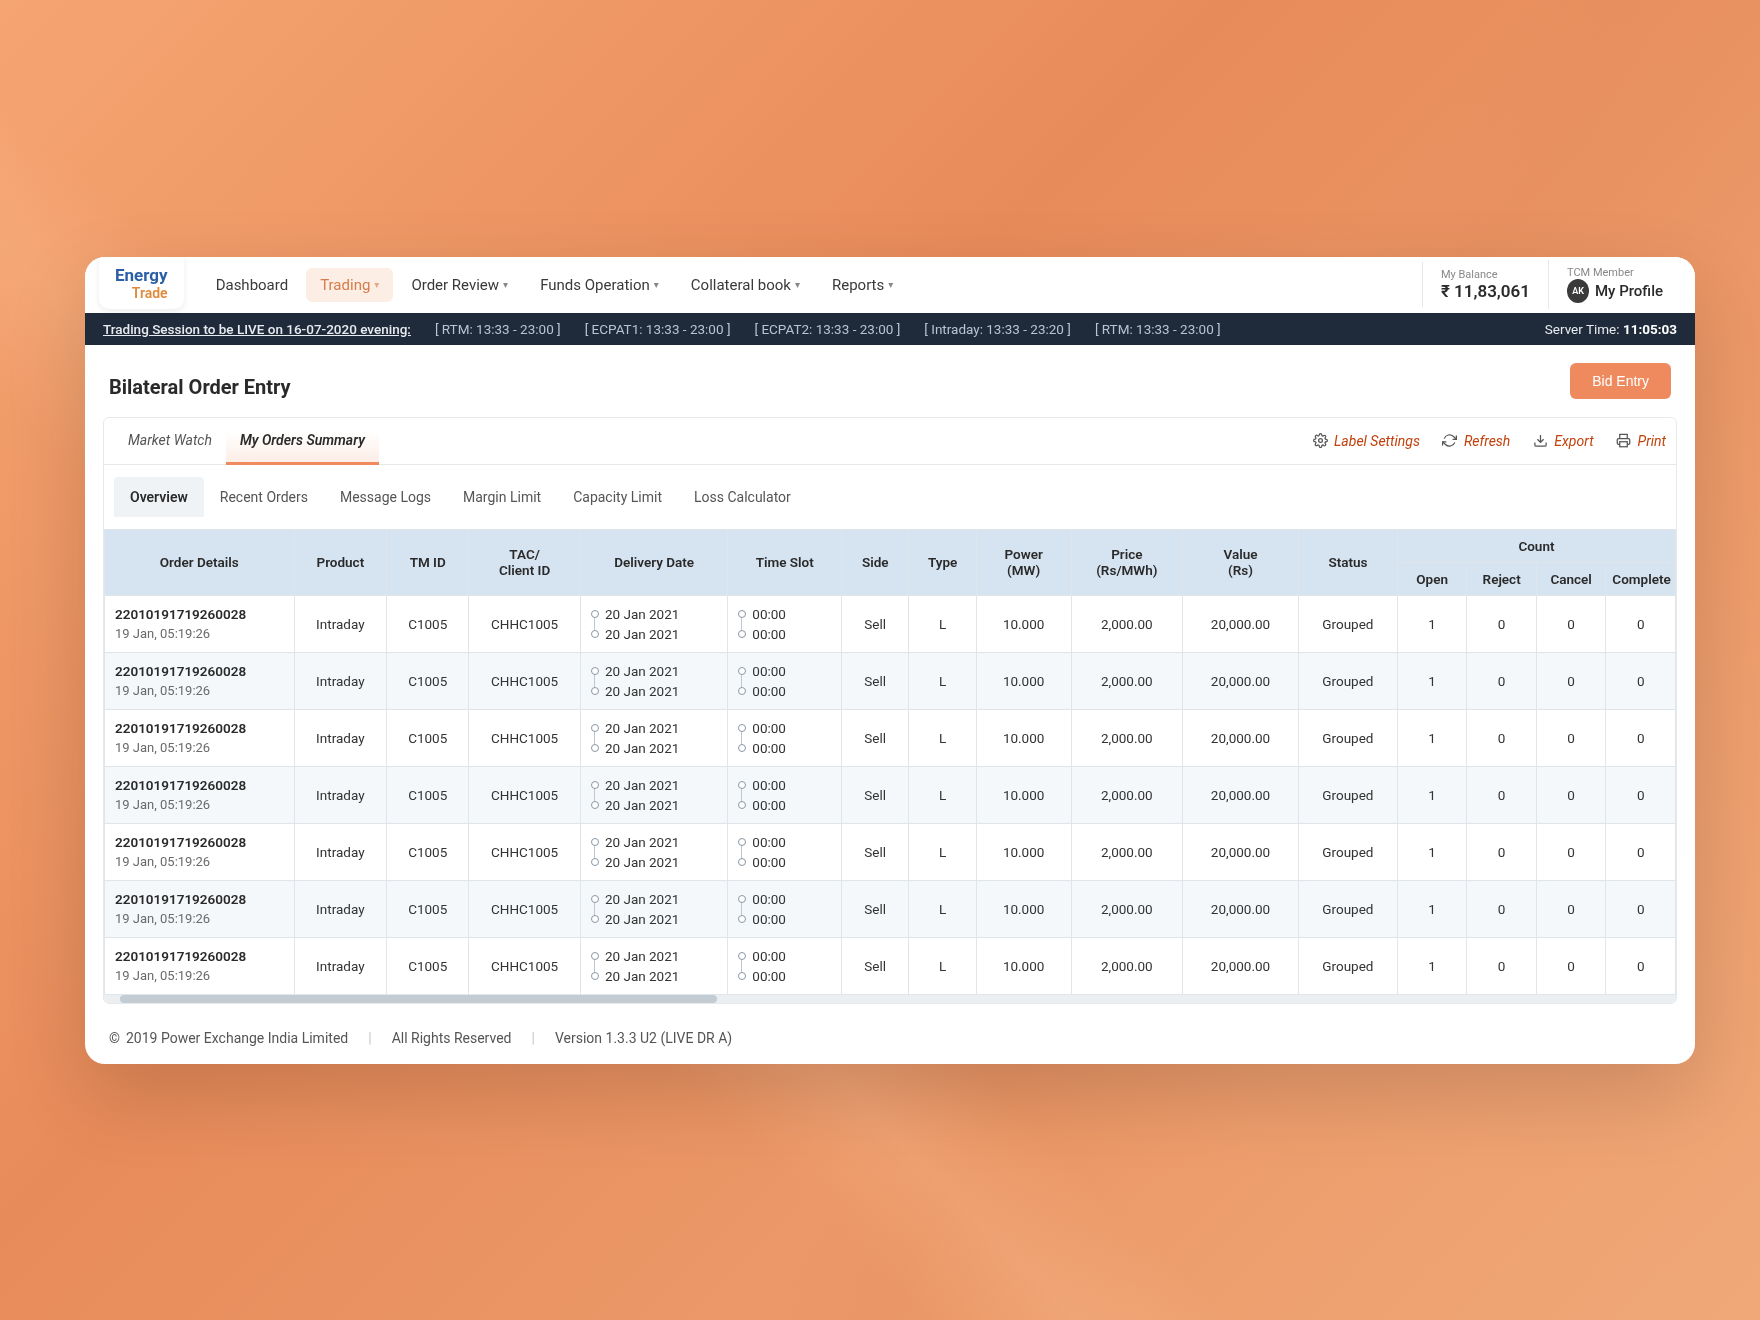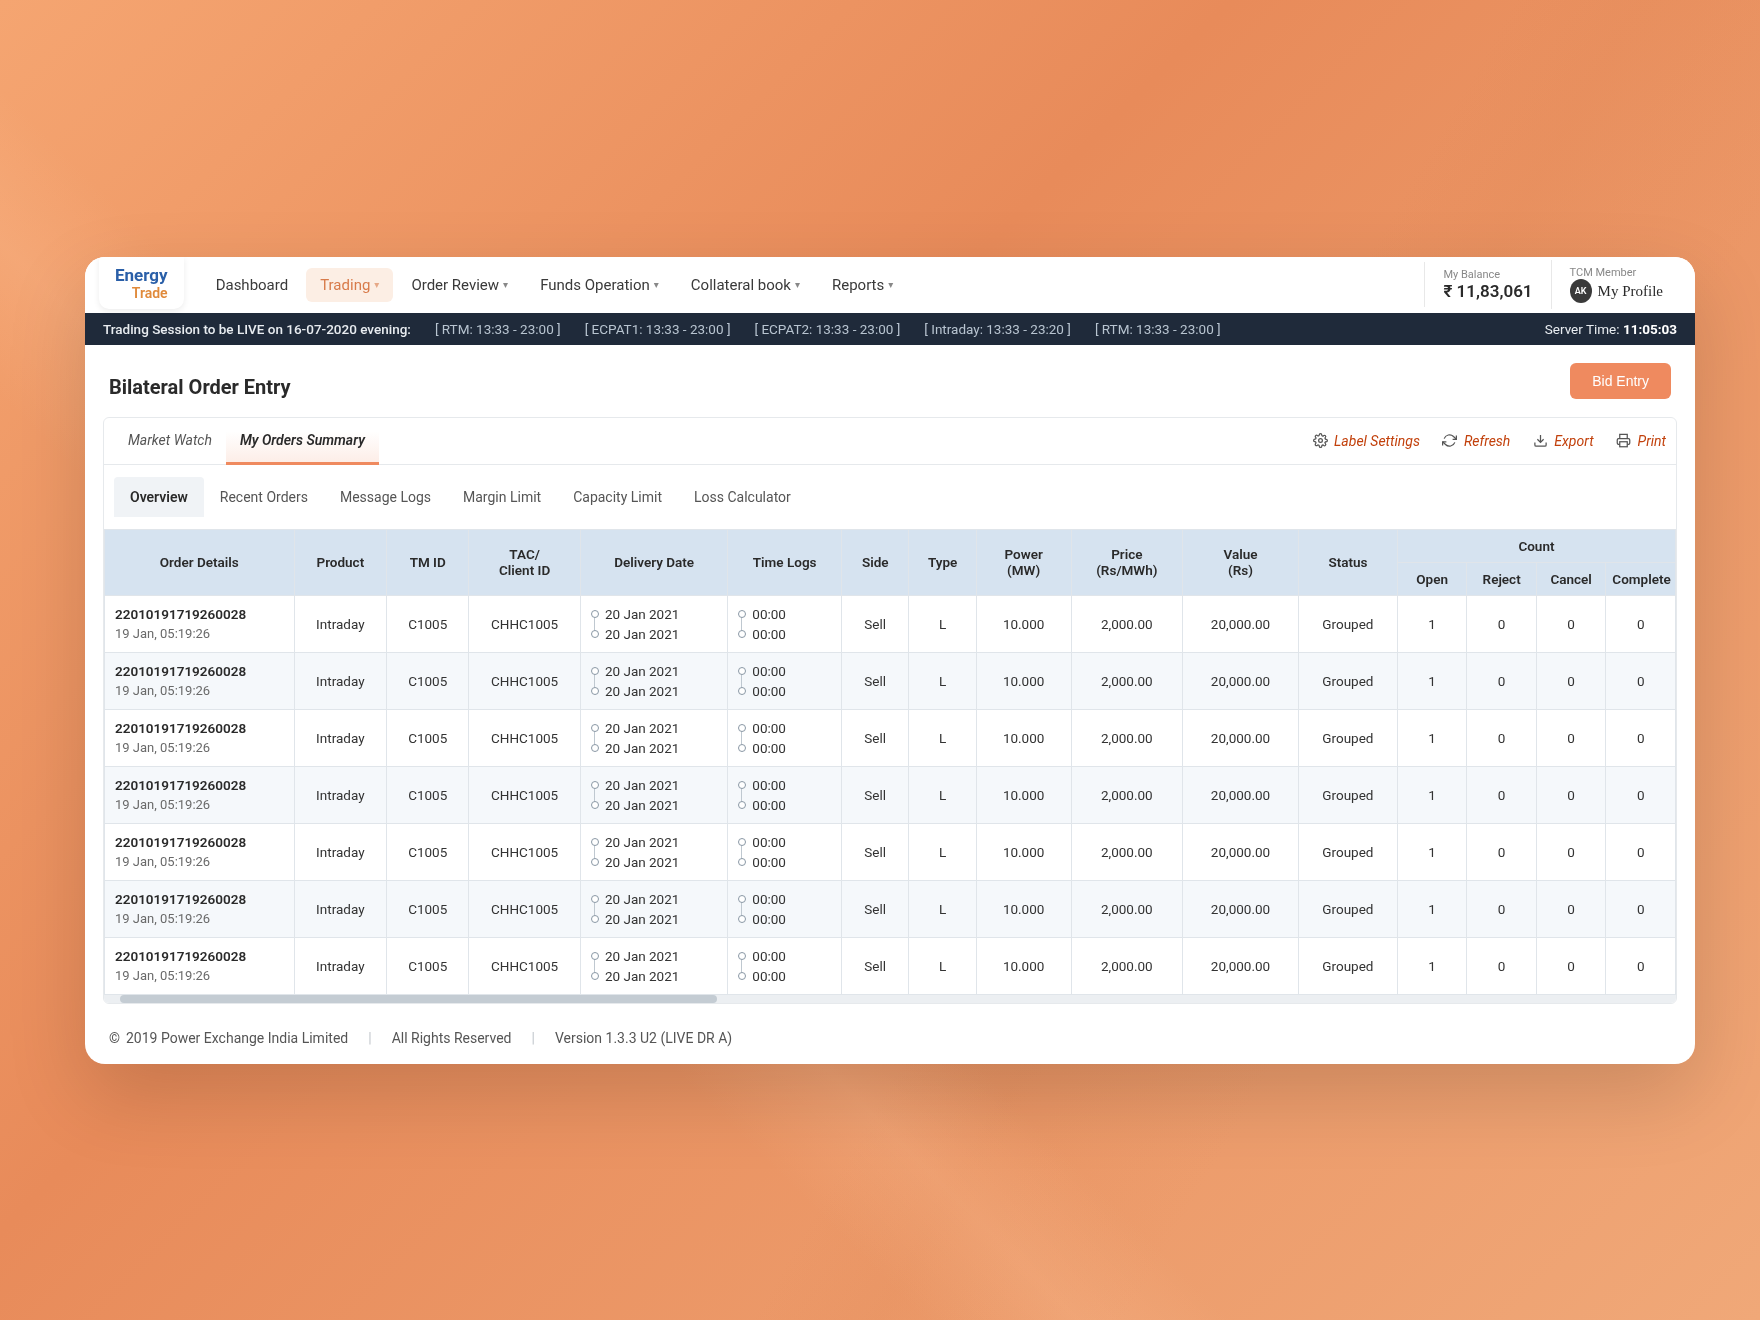--- a/index.html
+++ b/index.html
@@ -72,33 +72,33 @@
 .balance-box .lbl, .profile-box .lbl { font-size: 11px; color: #888; }
 .balance-box .val { font-size: 17px; font-weight: 600; color: #2a2a2a; }
 .profile-box { display: flex; flex-direction: column; }
 .profile-row { display: flex; align-items: center; gap: 6px; }
 .avatar {
   width: 22px; height: 24px; border-radius: 50%;
   background: #3a3a3a; color: #fff;
   display: flex; align-items: center; justify-content: center;
   font-size: 9px; font-weight: 600;
 }
-.profile-name { font-size: 15px; font-weight: 500; color: #2a2a2a; font-family: Liberation Serif, serif; }
+.profile-name { font-size: 15px; font-weight: 500; color: #2a2a2a; }
 
 
 .sessionbar {
   background: #1f2a3a;
   color: #e8ecf0;
   padding: 8px 18px;
   font-size: 13.5px;
   display: flex;
   align-items: center;
   gap: 24px;
 }
-.sessionbar .msg { font-weight: 500; }
+.sessionbar .msg { font-weight: 500; text-decoration: underline; }
 .sessionbar .slot { color: #b8c4d0; }
 .sessionbar .srvtime { margin-left: auto; }
 .sessionbar .srvtime b { color: #fff; }
 
 
 .titlerow {
   display: flex;
   align-items: flex-end;
   padding: 18px 24px;
 }
@@ -397,21 +397,21 @@
             <col class="c-cnt">
             <col class="c-cnt">
         </colgroup>
         <thead>
           <tr>
             <th rowspan="2">Order Details</th>
             <th rowspan="2">Product</th>
             <th rowspan="2">TM ID</th>
             <th rowspan="2"><span>TAC/</span><br><span>Client ID</span></th>
             <th rowspan="2">Delivery Date</th>
-            <th rowspan="2">Time Logs</th>
+            <th rowspan="2">Time Slot</th>
             <th rowspan="2">Side</th>
             <th rowspan="2">Type</th>
             <th rowspan="2"><span>Power</span><br><span>(MW)</span></th>
             <th rowspan="2"><span>Price</span><br><span>(Rs/MWh)</span></th>
             <th rowspan="2"><span>Value</span><br><span>(Rs)</span></th>
             <th rowspan="2">Status</th>
             <th colspan="4">Count</th>
           </tr>
           <tr>
             <th class="sub">Open</th>

